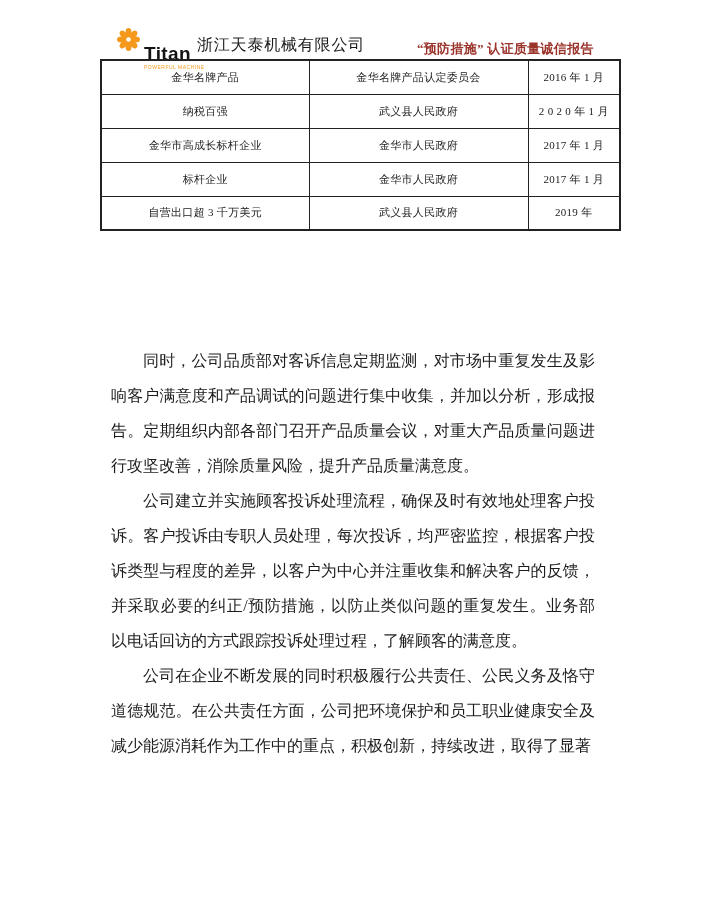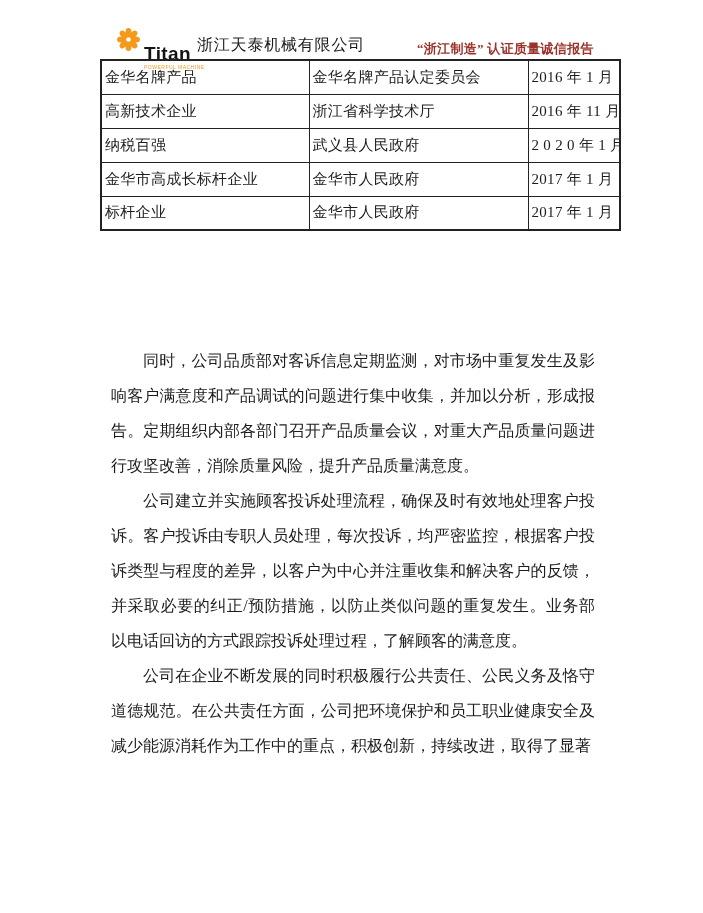--- a/index.html
+++ b/index.html
@@ -72,22 +72,23 @@
     left: 100px;
     top: 59px;
     width: 519px;
     border-collapse: collapse;
     table-layout: fixed;
     border: 2px solid #222222;
   }
   table.awards td {
     border: 1px solid #222222;
     height: 34px;
+    text-align: center;
     vertical-align: middle;
-    font-size: 15px;
+    font-size: 11px;
     letter-spacing: 0.3px;
     padding: 0 3px;
     white-space: nowrap;
     overflow: hidden;
   }
 
   
   .body-text {
     position: absolute;
     left: 111px;
@@ -138,55 +139,55 @@
           </g>
           <circle r="2.4" fill="#ffffff"></circle>
         </svg>
       </span>
       <span class="logo-word">
         <span class="logo-brand">Titan</span>
         <span class="logo-tagline">POWERFUL MACHINE</span>
       </span>
     </div>
     <div class="company-name">浙江天泰机械有限公司</div>
-    <div class="report-title">“浙江制造” 认证质量诚信报告</div>
+    <div class="report-title">“预防措施” 认证质量诚信报告</div>
   </header>
 
   <table class="awards">
     <colgroup>
       <col style="width:208px">
       <col style="width:219px">
       <col style="width:92px">
     </colgroup>
     <tbody>
       <tr>
         <td>金华名牌产品</td>
         <td>金华名牌产品认定委员会</td>
         <td>2016 年 1 月</td>
-      </tr>
-      <tr>
-        <td>高新技术企业</td>
-        <td>浙江省科学技术厅</td>
-        <td>2016 年 11 月</td>
       </tr>
       <tr>
         <td>纳税百强</td>
         <td>武义县人民政府</td>
         <td>2 0 2 0 年 1 月</td>
       </tr>
       <tr>
         <td>金华市高成长标杆企业</td>
         <td>金华市人民政府</td>
         <td>2017 年 1 月</td>
       </tr>
       <tr>
         <td>标杆企业</td>
         <td>金华市人民政府</td>
         <td>2017 年 1 月</td>
       </tr>
+      <tr>
+        <td>自营出口超 3 千万美元</td>
+        <td>武义县人民政府</td>
+        <td>2019 年</td>
+      </tr>
     </tbody>
   </table>
 
   <main class="body-text">
     <p>同时，公司品质部对客诉信息定期监测，对市场中重复发生及影响客户满意度和产品调试的问题进行集中收集，并加以分析，形成报告。定期组织内部各部门召开产品质量会议，对重大产品质量问题进行攻坚改善，消除质量风险，提升产品质量满意度。</p>
     <p>公司建立并实施顾客投诉处理流程，确保及时有效地处理客户投诉。客户投诉由专职人员处理，每次投诉，均严密监控，根据客户投诉类型与程度的差异，以客户为中心并注重收集和解决客户的反馈，并采取必要的纠正/预防措施，以防止类似问题的重复发生。业务部以电话回访的方式跟踪投诉处理过程，了解顾客的满意度。</p>
     <p>公司在企业不断发展的同时积极履行公共责任、公民义务及恪守道德规范。在公共责任方面，公司把环境保护和员工职业健康安全及减少能源消耗作为工作中的重点，积极创新，持续改进，取得了显著</p>
   </main>
 
 

